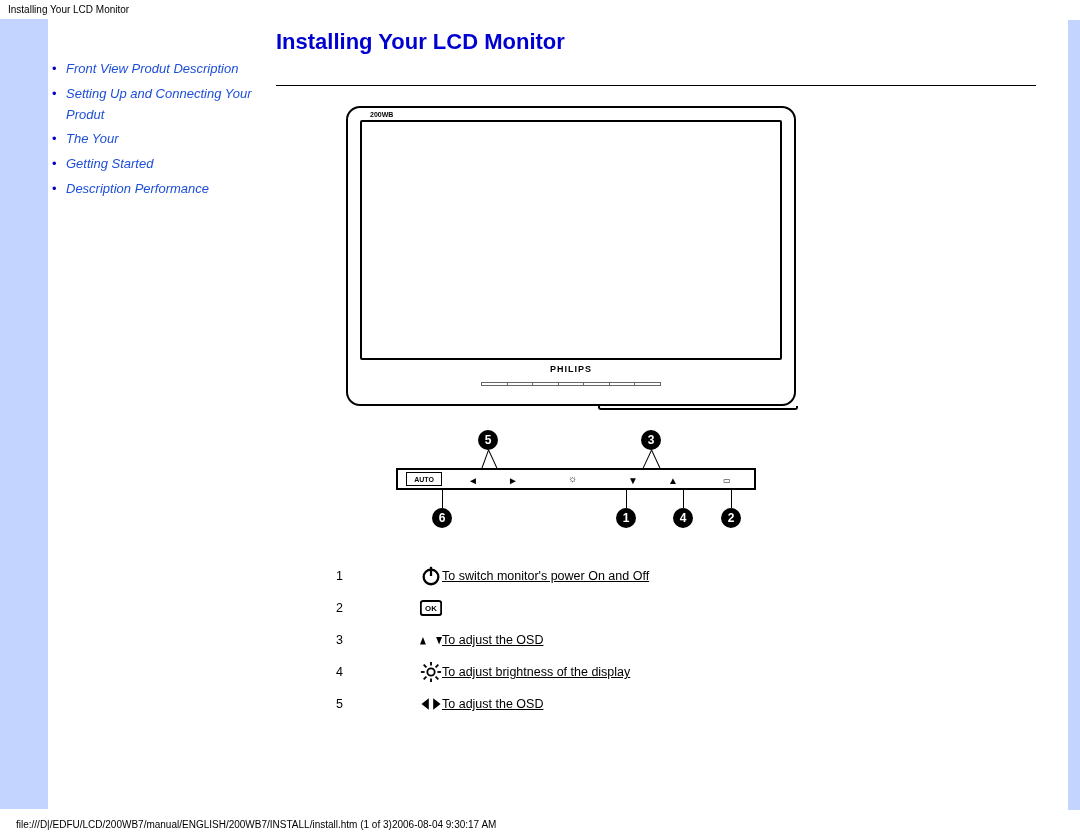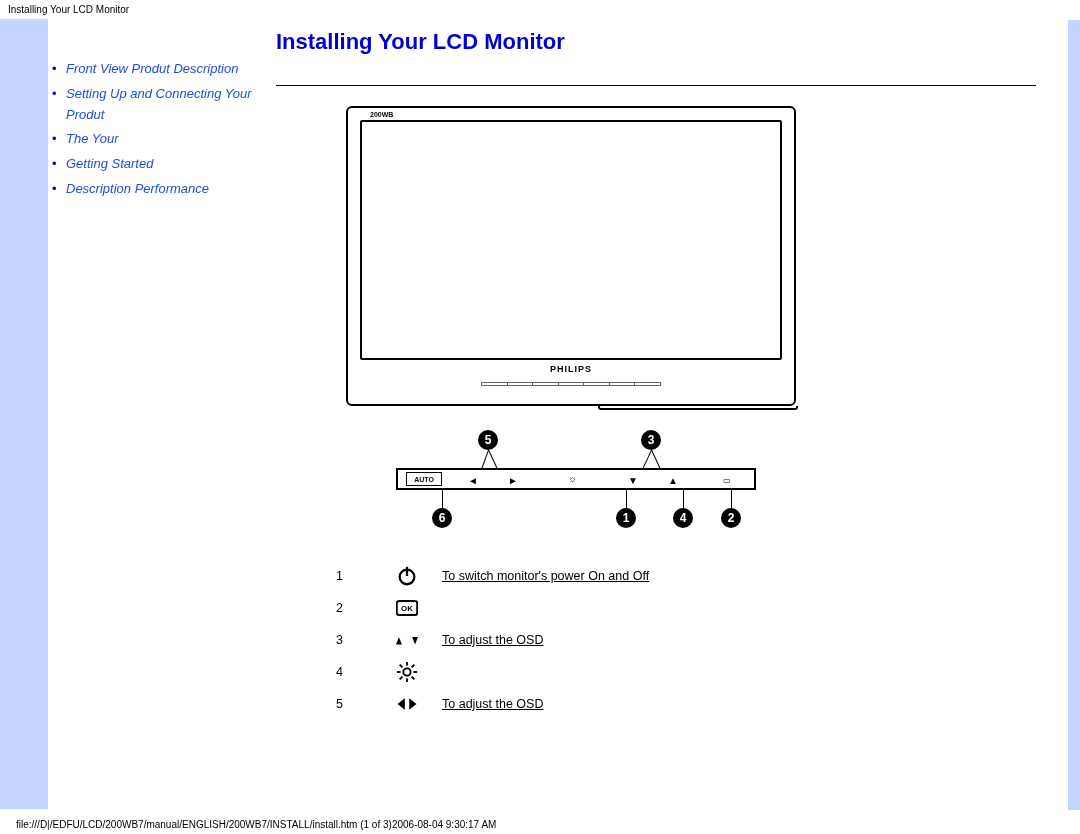--- a/index.html
+++ b/index.html
@@ -75,21 +75,21 @@
     margin-bottom: 40px;
   }
   .monitor-figure {
     margin-left: 70px;
     margin-bottom: 20px;
   }
   .monitor-main {
     width: 450px;
     height: 300px;
     border: 2px solid #000;
-    border-radius: 6px;
+    border-radius: 14px;
     position: relative;
     background: #fff;
   }
   .monitor-screen {
     position: absolute;
     top: 12px; left: 12px; right: 12px;
     height: 240px;
     border: 2px solid #000;
     border-radius: 2px;
   }
@@ -187,21 +187,21 @@
   .legend-table {
     margin-left: 60px;
     font-size: 12.5px;
   }
   .legend-row {
     display: flex;
     align-items: center;
     height: 32px;
   }
   .legend-num { width: 60px; }
-  .legend-icon { width: 46px; display: flex; justify-content: flex-start; }
+  .legend-icon { width: 46px; display: flex; justify-content: flex-end; }
   .legend-desc { flex: 1; text-decoration: underline; }
   .footer-text {
     position: absolute;
     bottom: 4px;
     left: 16px;
     font-size: 10px;
   }
   .right-bar {
     width: 12px;
     min-height: 790px;
@@ -337,20 +337,21 @@
                 <line x1="12" y1="19" x2="12" y2="23"></line>
                 <line x1="1" y1="12" x2="5" y2="12"></line>
                 <line x1="19" y1="12" x2="23" y2="12"></line>
                 <line x1="4" y1="4" x2="7" y2="7"></line>
                 <line x1="17" y1="17" x2="20" y2="20"></line>
                 <line x1="4" y1="20" x2="7" y2="17"></line>
                 <line x1="17" y1="7" x2="20" y2="4"></line>
               </g>
             </svg>
         </div>
+        <div class="legend-desc">To adjust brightness of the display</div>
       </div>
       <div class="legend-row">
         <div class="legend-num">5</div>
         <div class="legend-icon">
           <svg class="icon" viewBox="0 0 30 20">
               <polygon points="12,2 12,18 2,10" fill="#000"></polygon>
               <polygon points="18,2 18,18 28,10" fill="#000"></polygon>
             </svg>
         </div>
         <div class="legend-desc">To adjust the OSD</div>

